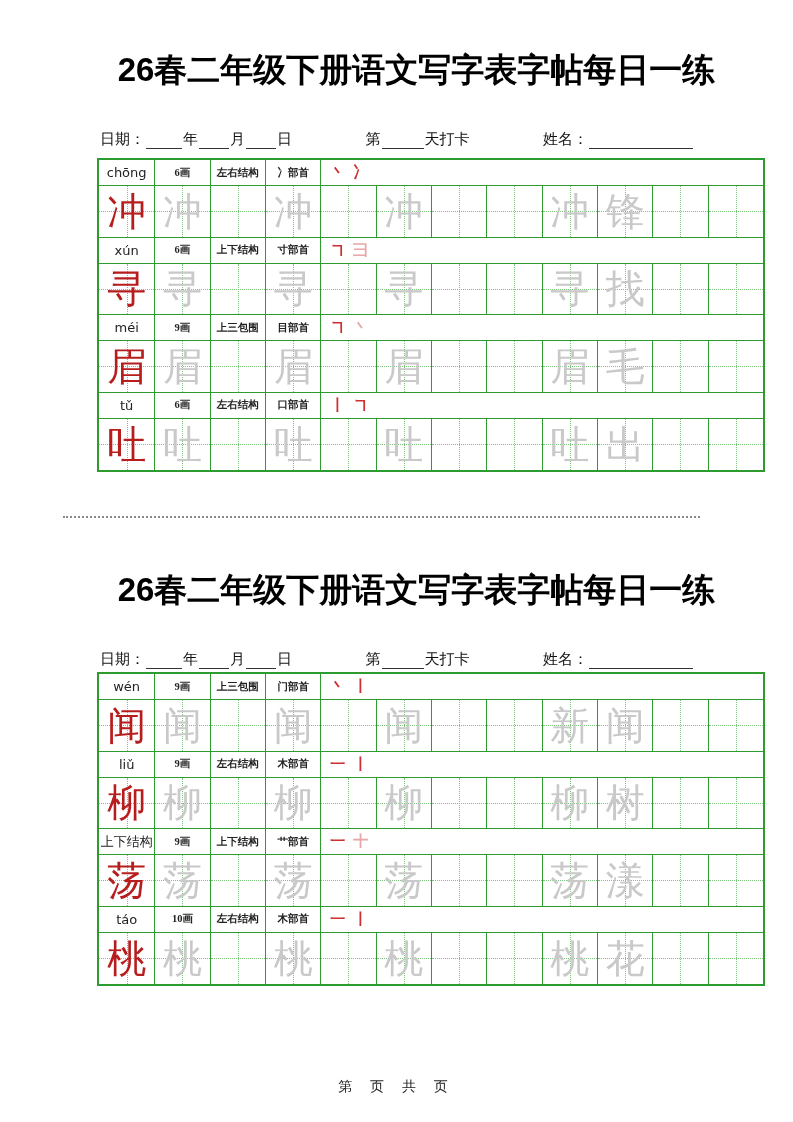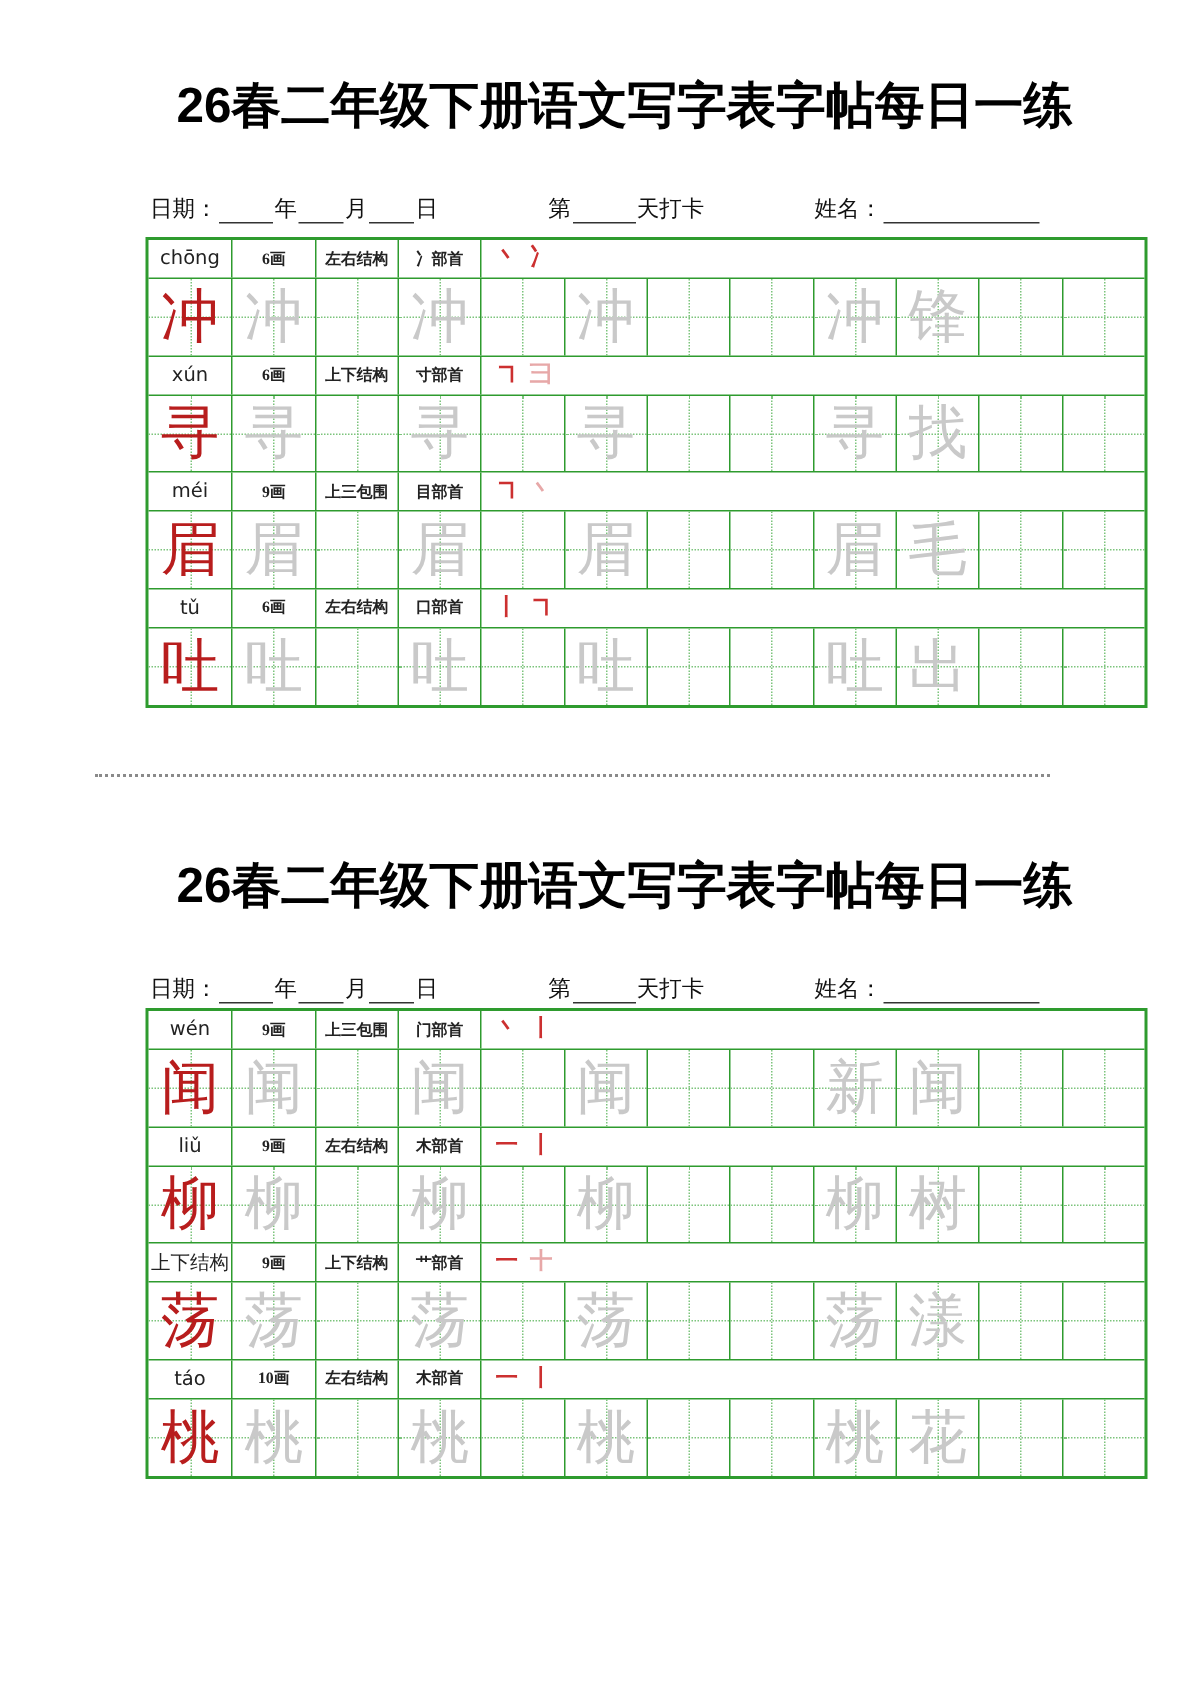--- a/index.html
+++ b/index.html
@@ -419,14 +419,15 @@
           <span class="ch word">桃</span>
         </div>
         <div class="pcell">
           <span class="ch word">花</span>
         </div>
         <div class="pcell"></div>
         <div class="pcell"></div>
       </div>
     </div>
 
+  <div class="footer">第 页 共 页</div>
 
 </div>
 
 </body></html>

